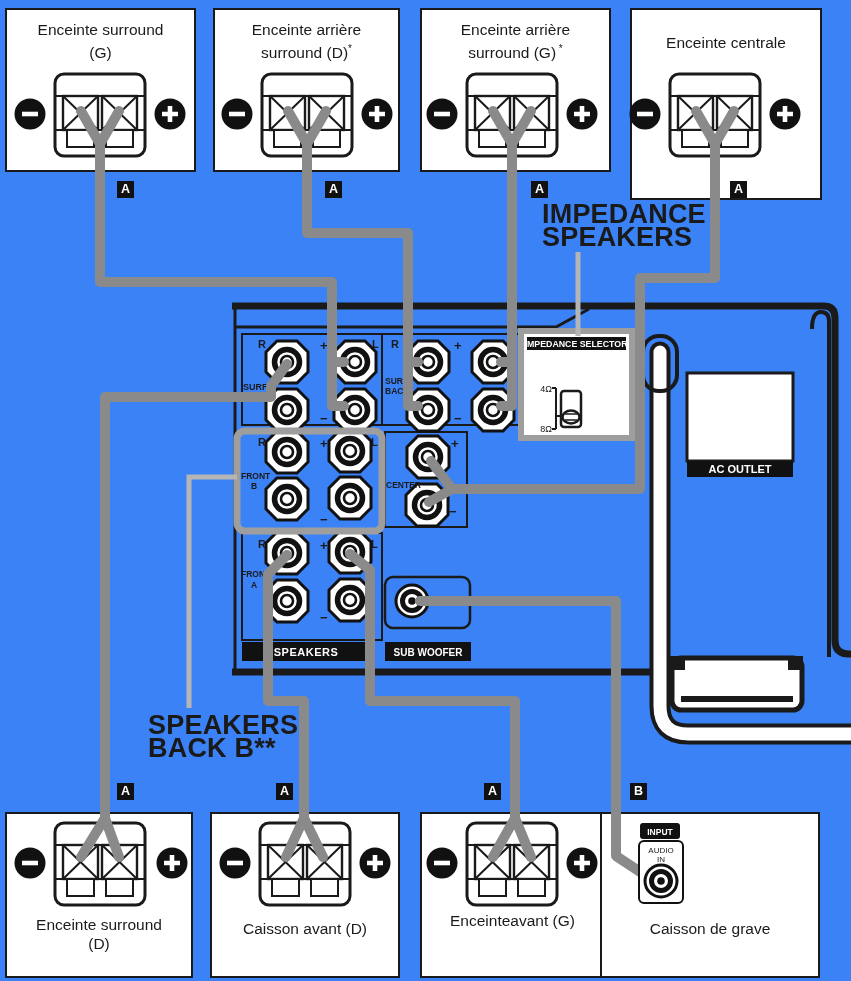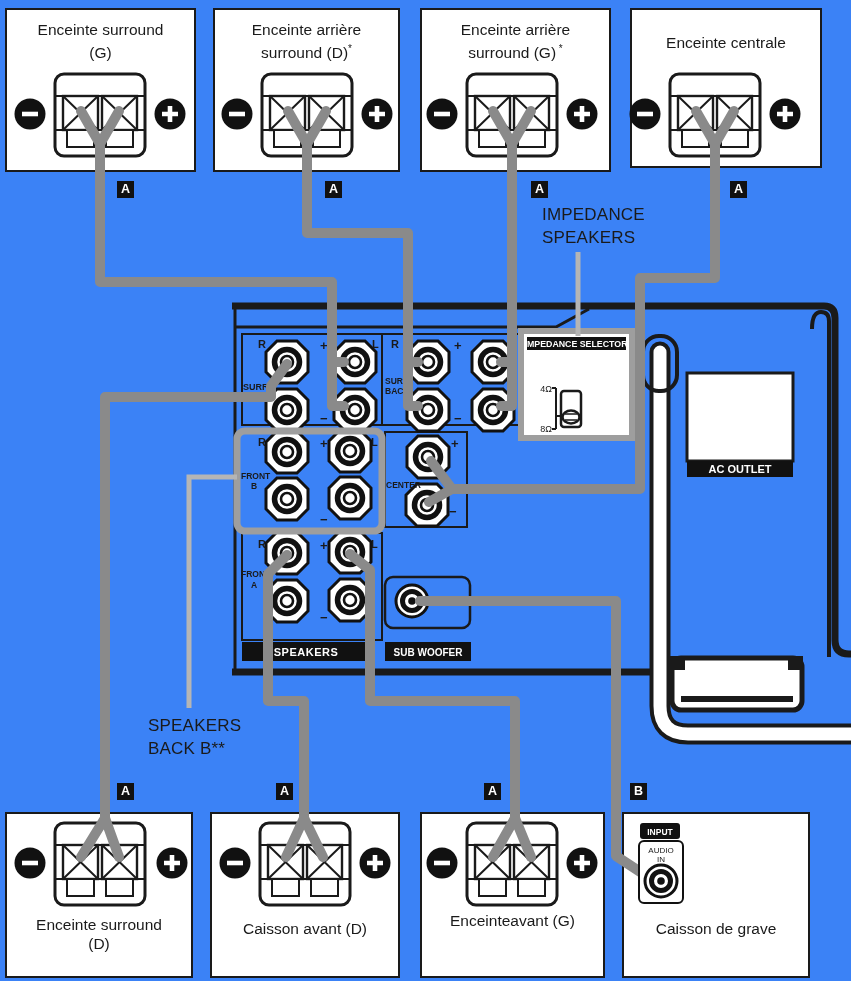--- a/index.html
+++ b/index.html
@@ -3,51 +3,51 @@
 <meta charset="utf-8">
 <style>
   html,body{margin:0;padding:0;background:#fff}
   .stage{position:relative;width:851px;height:981px;background:#3b82f6;overflow:hidden;
          font-family:"Liberation Sans",sans-serif;color:#1a1a1a}
   .box{position:absolute;border:2px solid #1a1a1a;background:#fff;box-sizing:border-box}
   .lbl{position:absolute;left:0;right:0;text-align:center;font-size:15.5px;line-height:19px;color:#1a1a1a}
   .lbl sup{font-size:10px;vertical-align:6px}
   .tag{position:absolute;width:17px;height:17px;background:#111;color:#fff;font-weight:bold;
        font-size:12.5px;line-height:17px;text-align:center;z-index:6}
-  .callout{position:absolute;font-weight:normal;font-size:17px;line-height:23px;letter-spacing:.2px;z-index:6}
+  .callout{position:absolute;font-weight:bold;font-size:27px;line-height:23px;letter-spacing:.2px;z-index:6}
   svg.overlay{position:absolute;left:0;top:0;z-index:4}
 </style>
 </head>
 <body>
 
 <div class="stage">
 
   <div class="box" style="left:5px;top:8px;width:191px;height:164px">
     <div class="lbl" style="top:10px"><span>Enceinte surround</span><br><span>(G)</span><sup></sup></div>
   </div>
   <div class="box" style="left:213px;top:8px;width:187px;height:164px">
     <div class="lbl" style="top:10px"><span>Enceinte arrière</span><br><span>surround (D)</span><sup>*</sup></div>
   </div>
   <div class="box" style="left:420px;top:8px;width:191px;height:164px">
     <div class="lbl" style="top:10px"><span>Enceinte arrière</span><br><span>surround (G)</span><sup> *</sup></div>
   </div>
-  <div class="box" style="left:630px;top:8px;width:192px;height:160px">
+  <div class="box" style="left:630px;top:8px;width:192px;height:192px">
     <div class="lbl" style="top:23px"><span>Enceinte centrale</span></div>
   </div>
 
   <div class="box" style="left:5px;top:812px;width:188px;height:166px">
     <div class="lbl" style="top:101px"><span>Enceinte surround</span><br><span>(D)</span></div>
   </div>
   <div class="box" style="left:210px;top:812px;width:190px;height:166px">
     <div class="lbl" style="top:105px"><span>Caisson avant (D)</span></div>
   </div>
   <div class="box" style="left:420px;top:812px;width:185px;height:166px">
     <div class="lbl" style="top:97px"><span>Enceinteavant (G)</span></div>
   </div>
-  <div class="box" style="left:622px;top:812px;width:188px;height:166px">
+  <div class="box" style="left:600px;top:812px;width:220px;height:166px">
     <div class="lbl" style="top:105px"><span>Caisson de grave</span></div>
   </div>
 
   <svg class="overlay" width="851" height="981" viewBox="0 0 851 981">
     <defs>
 
       <g id="term">
         <rect x="-45" y="-41" width="90" height="82" rx="9" fill="#fff" stroke="#1a1a1a" stroke-width="3"></rect>
         <path d="M-45 -19 H45 M-45 15 H45" stroke="#1a1a1a" stroke-width="2" fill="none"></path>
         <rect x="-37" y="-19" width="35" height="34" fill="#fff" stroke="#1a1a1a" stroke-width="2.4"></rect>

